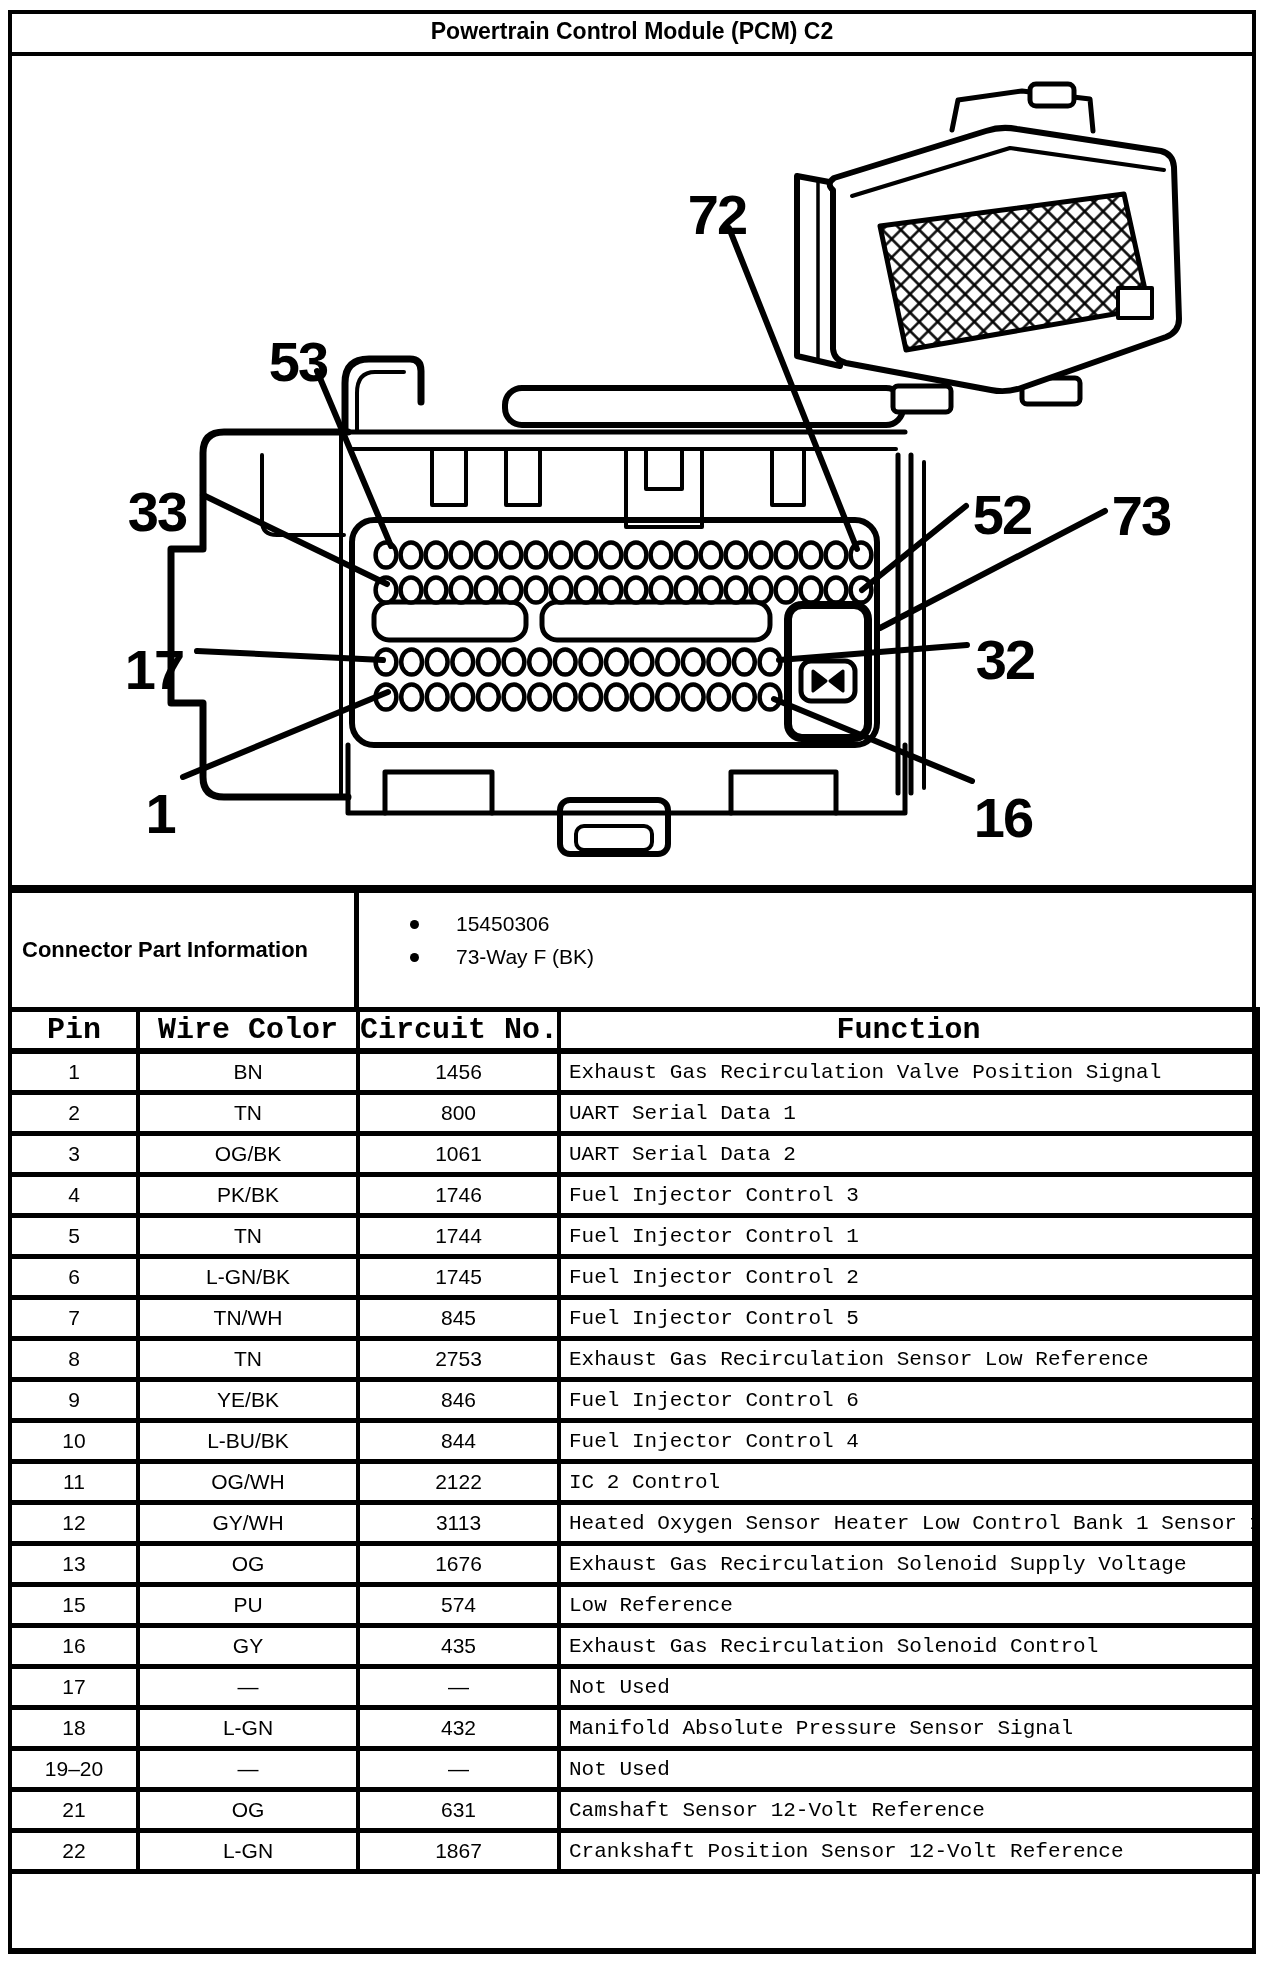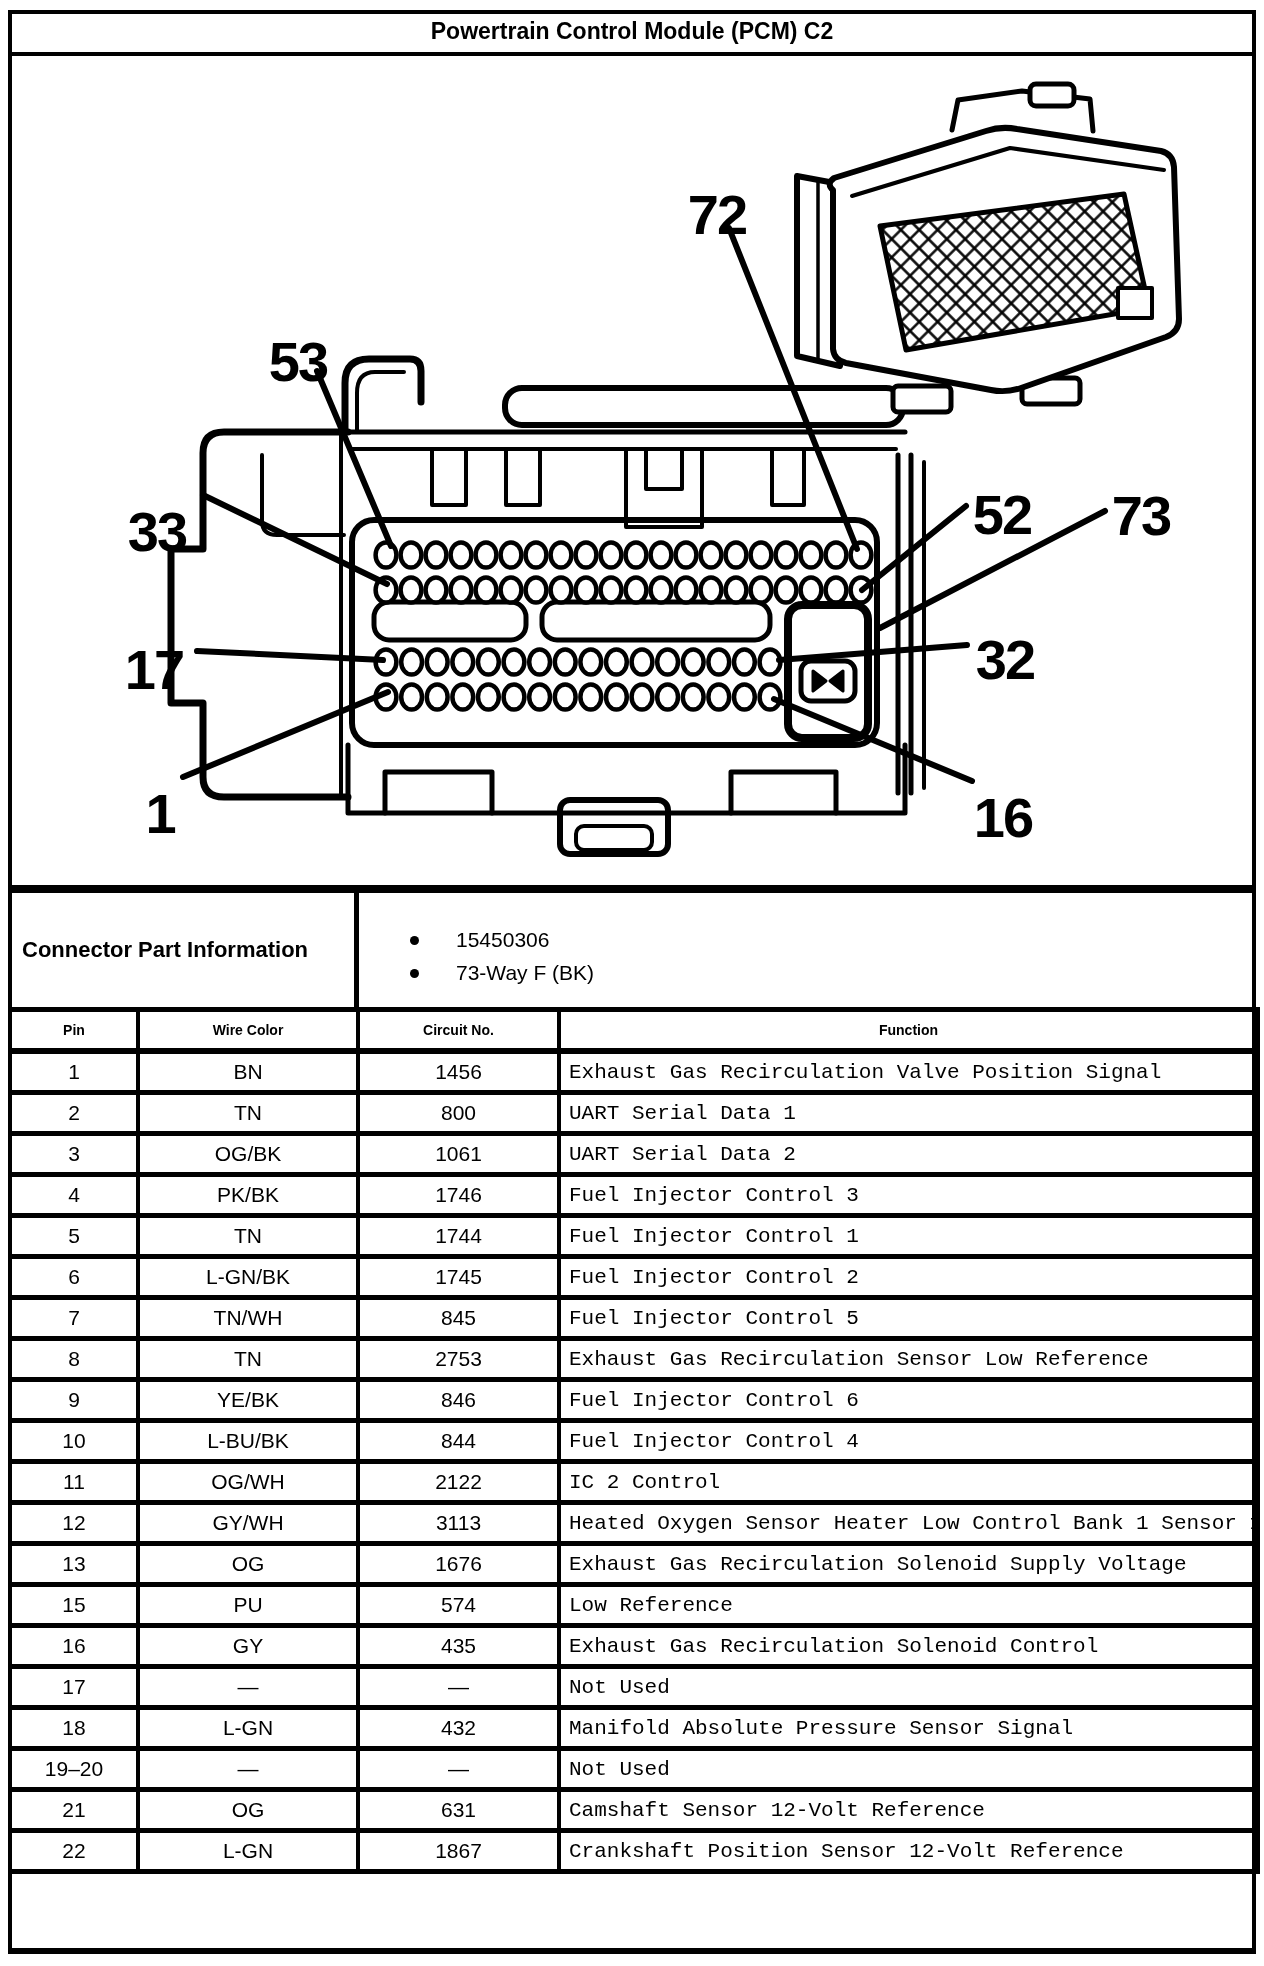--- a/index.html
+++ b/index.html
@@ -26,56 +26,56 @@
   .figure-svg  { position:absolute; left:0; top:0; }
 
   .callout {
     position:absolute; transform:translate(-50%,-50%);
     font-size:56px; font-weight:bold; letter-spacing:-2px; line-height:1;
     white-space:nowrap;
     margin-top:23px;
   }
   .co-72 { left:717px;  top:192px; }
   .co-53 { left:298px;  top:339px; }
-  .co-33 { left:157px;  top:509px;text-align:center; }
+  .co-33 { left:157px;  top:489px;text-align:center; }
   .co-17 { left:154px;  top:647px; }
   .co-1  { left:160px;  top:791px; }
   .co-52 { left:1002px; top:492px; }
   .co-73 { left:1141px; top:493px; }
   .co-32 { left:1005px; top:637px; }
   .co-16 { left:1003px; top:795px; }
 
   .conn-row {
     position:absolute; left:8px; top:893px; width:1248px; height:114px;
     display:flex;
   }
   .conn-label {
     width:346px; flex:0 0 346px; display:flex; align-items:center;
     padding-left:14px; box-sizing:border-box;
     font-size:22px; font-weight:bold;
   }
-  .conn-content { flex:1; padding:30px 0 0 56px; box-sizing:border-box;border-radius:11px; }
+  .conn-content { flex:1; padding:14px 0 0 56px; box-sizing:border-box;border-radius:11px; }
   .conn-content ul { list-style:none; margin:0; padding:0; }
   .conn-content li { font-size:21px; line-height:33px; }
   .conn-content li::before {
     content:""; display:inline-block; width:9px; height:9px; border-radius:50%;
     background:#000; margin-right:37px; vertical-align:2px;
   }
 
   .pin-table-wrap { position:absolute; left:8px; top:1007px; width:1248px; }
   table.pin-table {
     width:1248px; border-collapse:collapse; table-layout:fixed;
     font-size:21px;
   }
   table.pin-table th, table.pin-table td {
     border:4px solid #000; border-top-width:5px; border-bottom-width:5px;
     height:36px; padding:0; text-align:center; vertical-align:middle;
     overflow:hidden; white-space:nowrap;
   }
-  table.pin-table th { font-size:14px; font-weight:bold; border-bottom-width:6px; }
+  table.pin-table th { font-size:30px; font-weight:bold; border-bottom-width:6px;font-family:Liberation Mono, monospace; }
   table.pin-table td:nth-child(4), table.pin-table th:nth-child(4) { }
   table.pin-table td:nth-child(4) { text-align:left; padding-left:8px;font-family:Liberation Mono, monospace; }
 </style>
 </head>
 <body>
 
 <div class="page">
 
   <div class="edge edge-top"></div>
   <div class="edge edge-bottom"></div>

